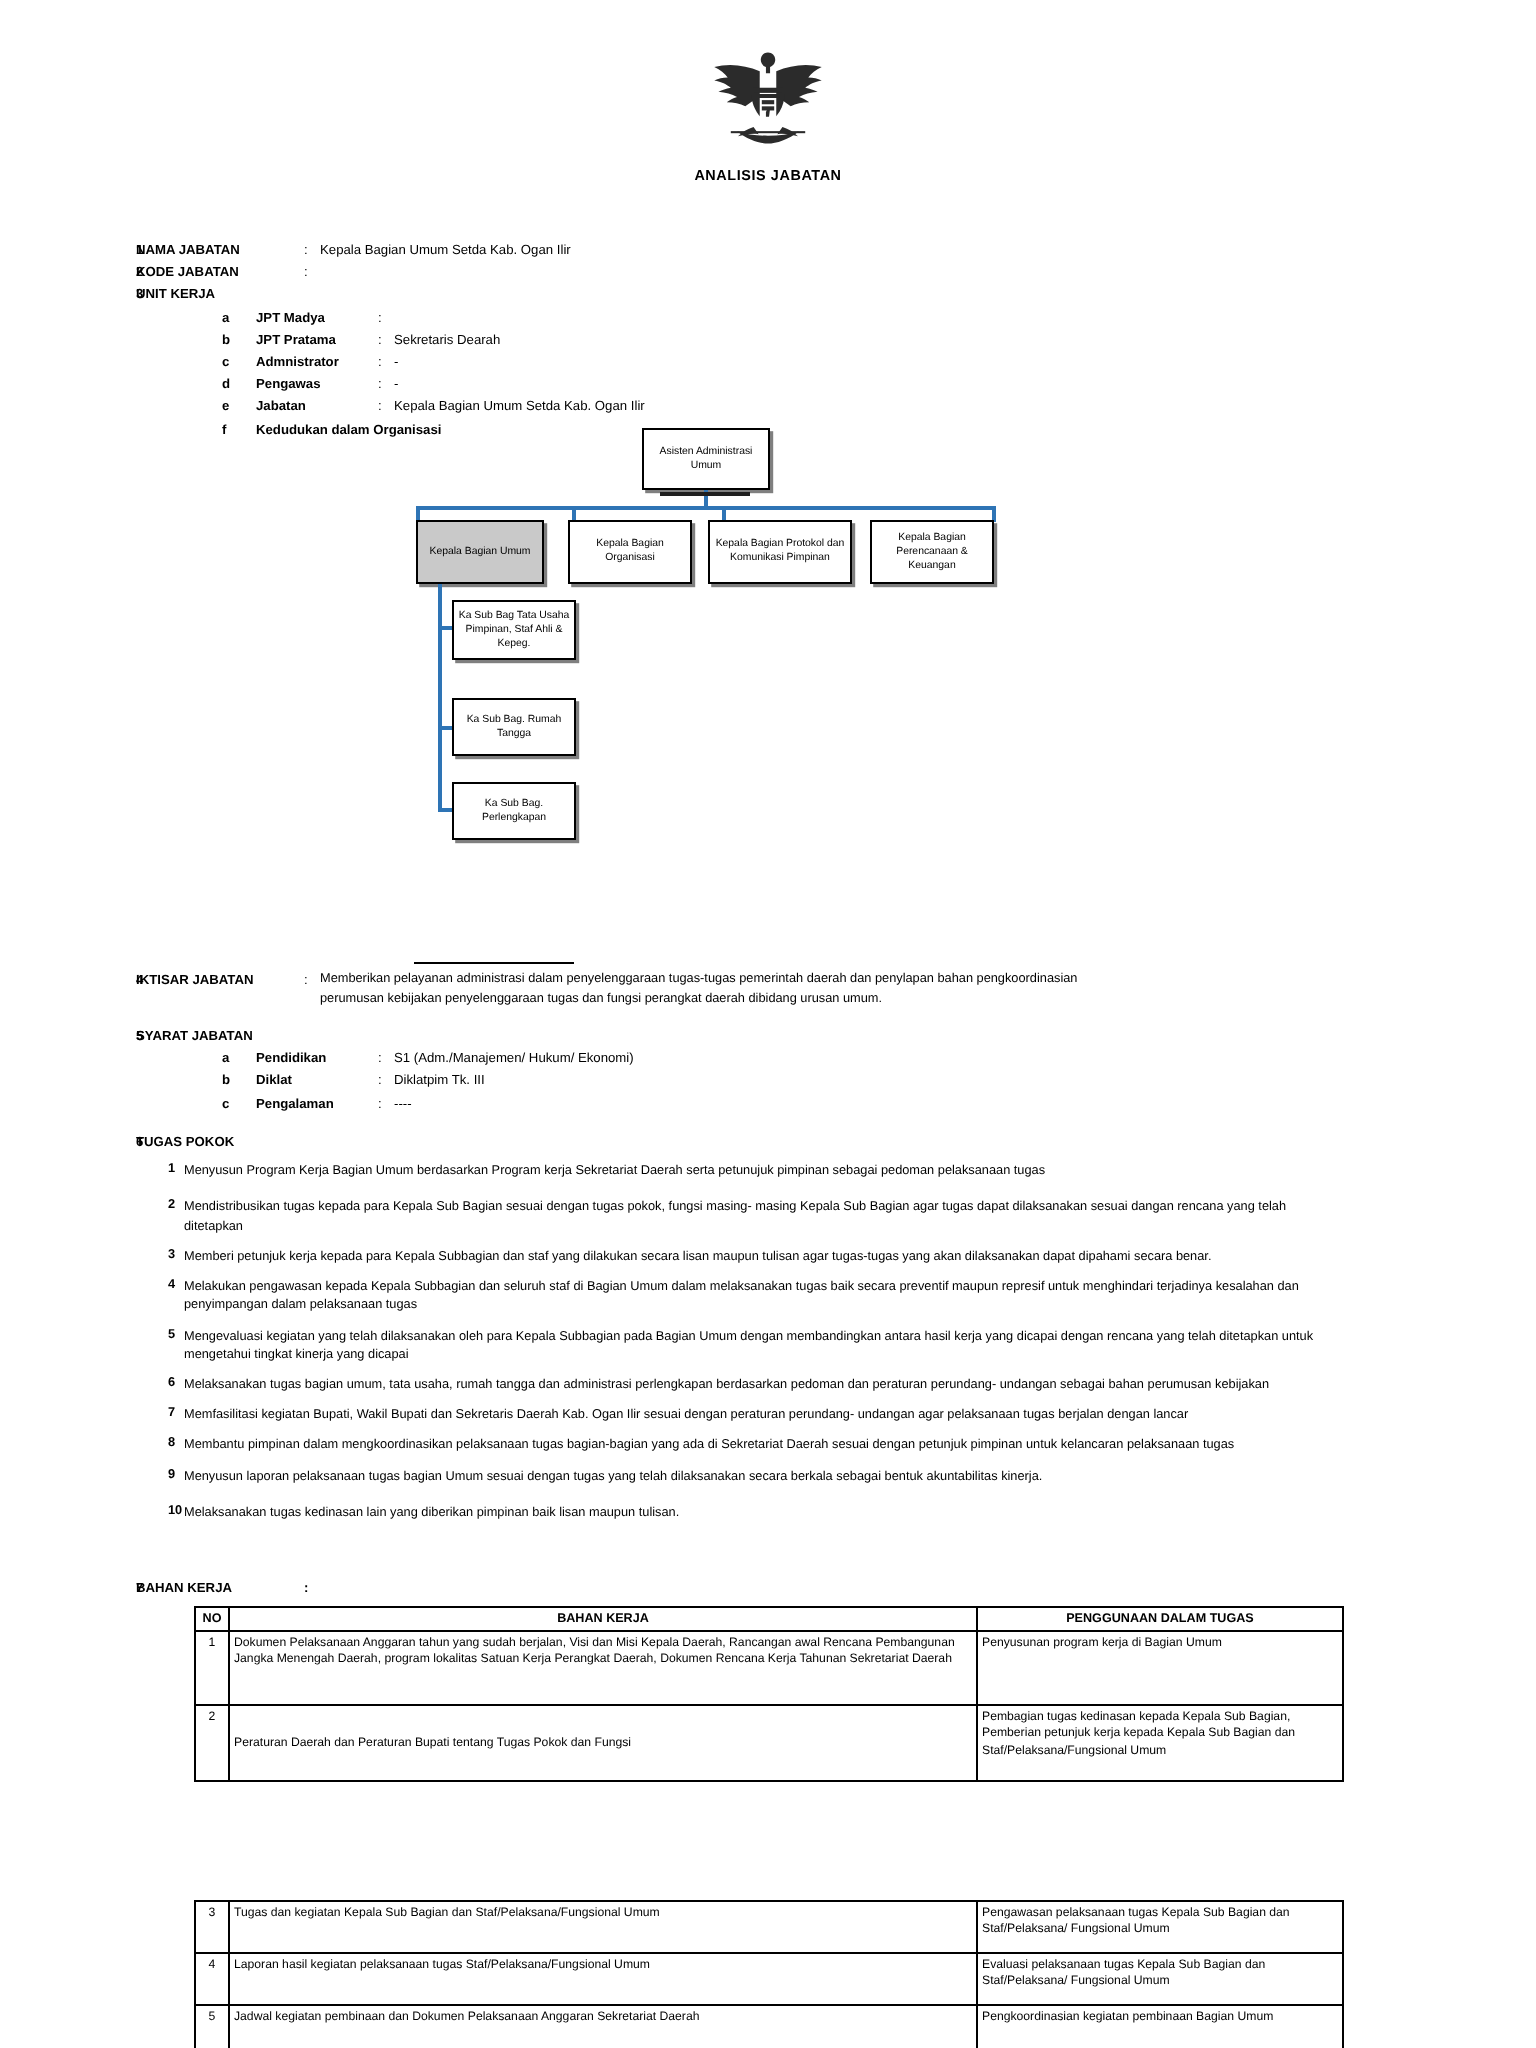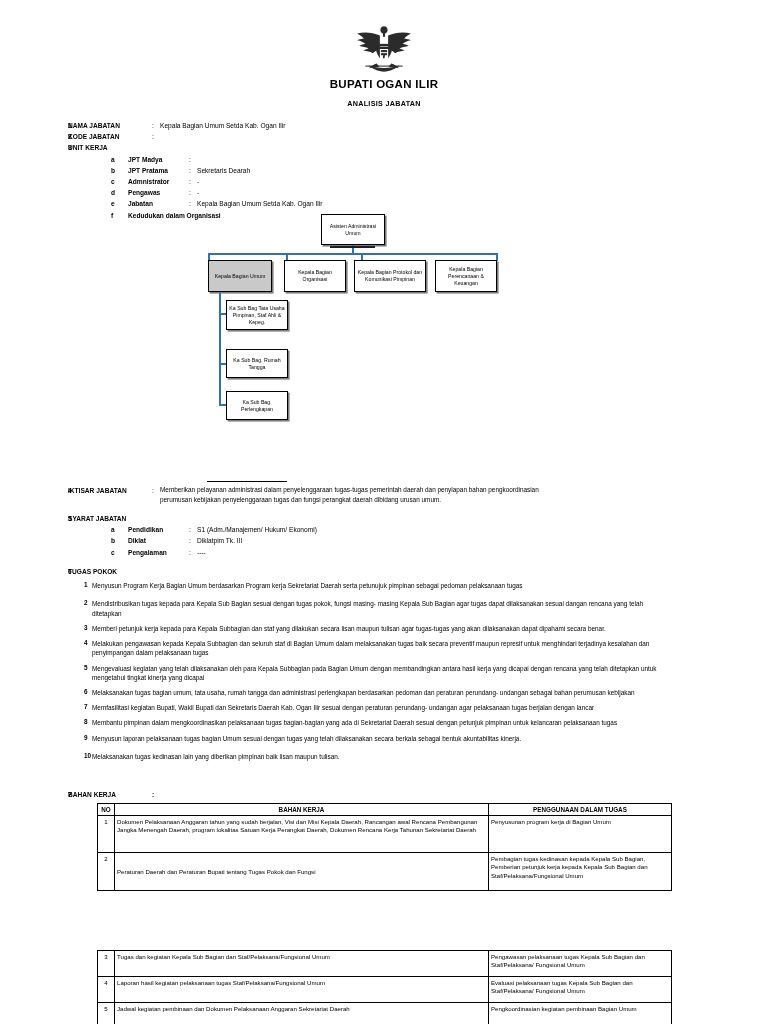--- a/index.html
+++ b/index.html
@@ -75,21 +75,20 @@
         <path d="M52 52 l16 0 0 20 -8 6 -8 -6z" fill="#fff"></path>
         <path d="M54 54 l12 0 0 4 -12 0z"></path>
         <path d="M54 60 l12 0 0 4 -12 0z"></path>
         <path d="M58 66 c0 -2 2 -4 4 -4 l-1 8 -3 0z"></path>
         <path d="M46 80 c-6 2 -11 5 -15 9 8 -2 14 -3 20 -2z"></path>
         <path d="M74 80 c6 2 11 5 15 9 -8 -2 -14 -3 -20 -2z"></path>
         <path d="M30 84 c18 6 42 6 60 0 -10 8 -22 12 -30 12 -8 0 -20 -4 -30 -12z"></path>
         <rect x="24" y="84" width="72" height="2"></rect>
       </g>
     </svg>
-    <div class="doc-title">BUPATI OGAN ILIR</div>
     <div class="doc-sub">ANALISIS JABATAN</div>
   </div>
 
   <div class="idblock">
     <div class="row">
       <span class="c-num">1</span>
       <span class="c-lbl">NAMA JABATAN</span>
       <span class="c-col">:</span>
       <span class="c-val">Kepala Bagian Umum Setda Kab. Ogan Ilir</span>
     </div>

